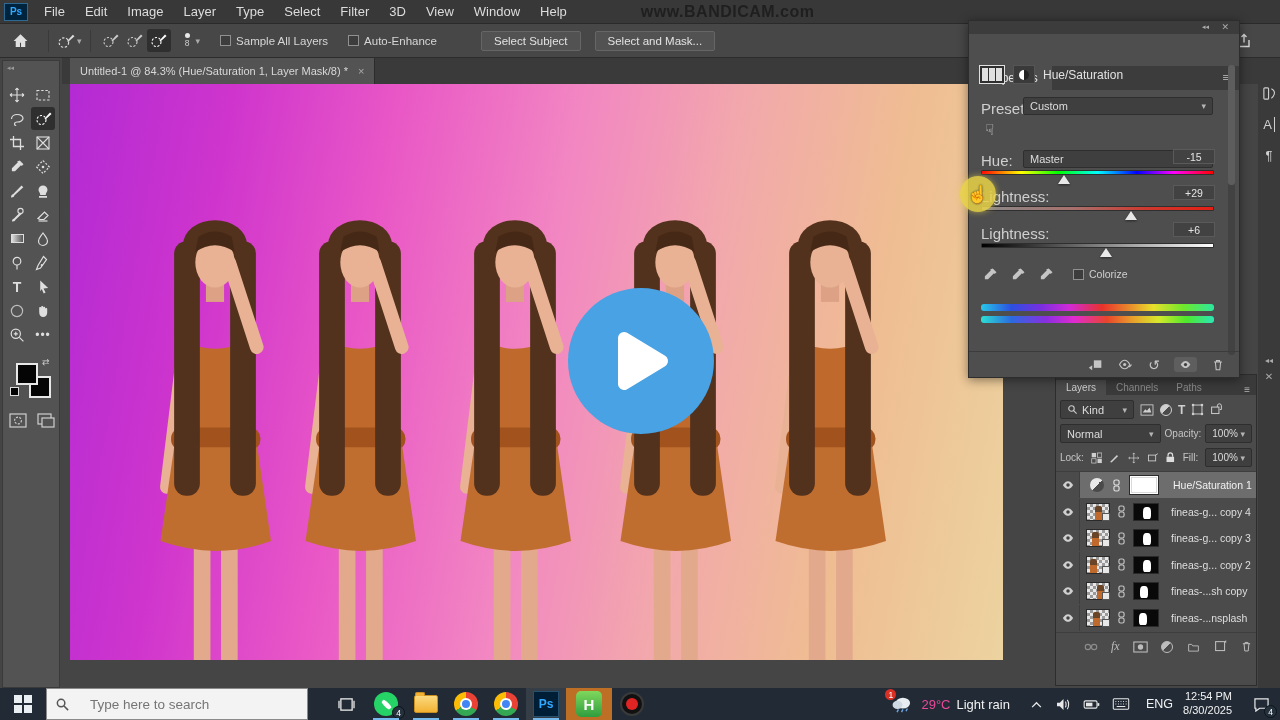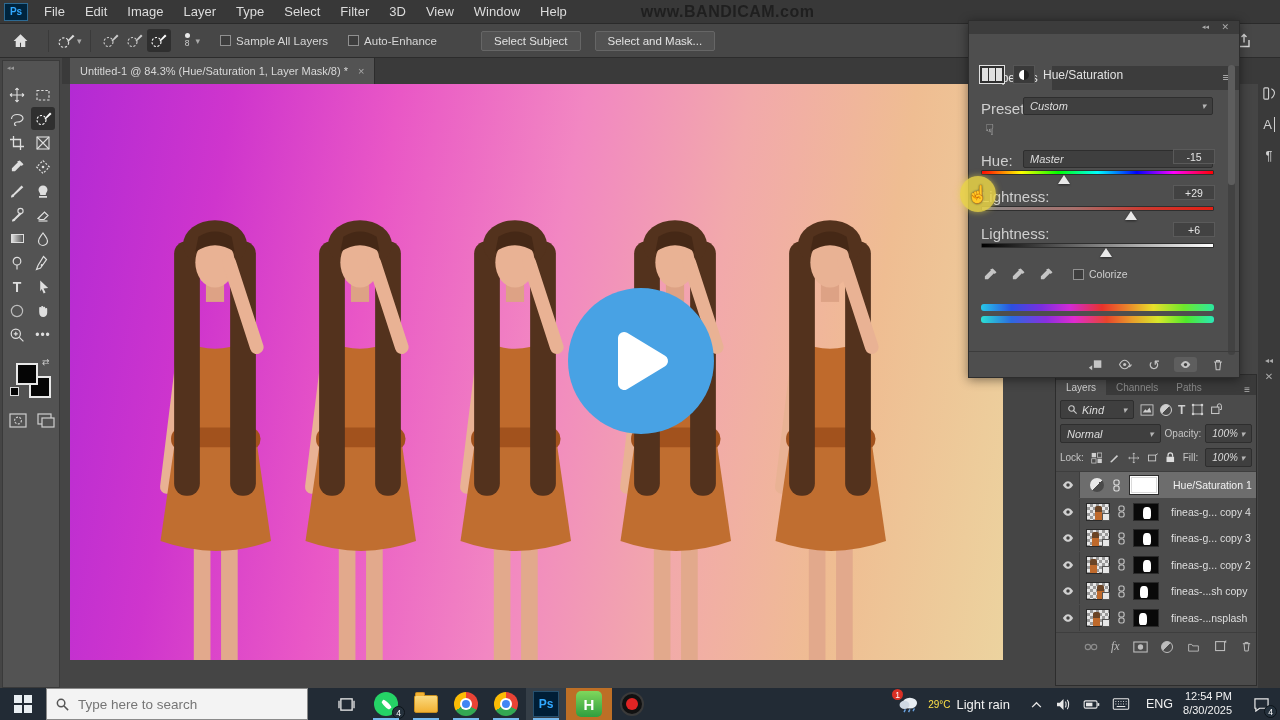--- a/index.html
+++ b/index.html
@@ -3,21 +3,21 @@
 <meta charset="utf-8">
 <style>
   * { margin:0; padding:0; box-sizing:border-box; }
   html,body { width:1280px; height:720px; overflow:hidden; background:#2b2b2b;
     font-family:"Liberation Sans", sans-serif; }
   #screen { position:relative; width:1280px; height:720px; background:#454545; overflow:hidden; }
   .abs { position:absolute; }
   .txt { color:#d6d6d6; font-size:12px; white-space:nowrap; }
   .dim { color:#9a9a9a; }
   .well { background:#3f3f3f; border:1px solid #2e2e2e; border-radius:2px; color:#dcdcdc;
-    font-size:11px; display:flex; align-items:center; padding:0 6px;font-style:italic; }
+    font-size:11px; display:flex; align-items:center; padding:0 6px; }
   .well .chev { margin-left:auto; color:#b5b5b5; font-size:9px; }
   .chk { width:11px; height:11px; border:1px solid #909090; background:#3d3d3d; display:inline-block; }
   svg.ic { display:block; }
   .tri-up { width:0; height:0; border-left:6px solid transparent; border-right:6px solid transparent;
     border-bottom:9px solid #e8e8e8; position:absolute; top:-2px; filter:drop-shadow(0 1px 1px rgba(0,0,0,.5)); }
   
   #menubar { left:0; top:0; width:1280px; height:24px; background:#383838; display:flex; align-items:center; gap:0; border-bottom:1px solid #2a2a2a; }
   #menubar .mi { padding:0 10px; font-size:13px; color:#dcdcdc; }
   
   #optbar { left:0; top:24px; width:1280px; height:34px; background:#474747; border-bottom:1px solid #2c2c2c; display:flex; align-items:center; }
@@ -59,21 +59,21 @@
   .maskth .blob { position:absolute; left:9px; top:3px; width:8px; height:12px; background:#fff; border-radius:40% 40% 30% 30%; }
   .lname { font-size:10.5px; color:#dedede; margin-left:7px; }
   .adjcirc { width:14px; height:14px; border-radius:50%; background:linear-gradient(135deg,#e8e8e8 50%,#4a4a4a 50%); flex:none; }
   
   #rightdock { left:1258px; top:58px; width:22px; height:630px; background:#3a3a3a; }
   
   #taskbar { left:0; top:688px; width:1280px; height:32px; background:#222b35; display:flex; align-items:center; z-index:50; }
   .tbicon { width:40px; height:32px; display:flex; align-items:center; justify-content:center; position:relative; flex:none; }
   .underline { position:absolute; bottom:0; left:7px; right:7px; height:2px; background:#76b9ed; }
   .badge { position:absolute; border-radius:50%; background:#25313c; color:#fff; font-size:8.5px; display:flex; align-items:center; justify-content:center; width:13px; height:13px; border:1px solid #0d141a; }
-  #searchbox { width:262px; height:32px; background:#f3f3f3; border:1px solid #8a8a8a; display:flex; align-items:center; padding:0 8px; gap:8px; flex:none; }
+  #searchbox { width:262px; height:32px; background:#f3f3f3; border:1px solid #8a8a8a; display:flex; align-items:center; padding:0 8px; gap:20px; flex:none; }
   #searchbox input { border:none; outline:none; background:transparent; font-size:13.5px; color:#444; width:200px; font-family:"Liberation Sans",sans-serif; }
   .cursor-hl { left:960px; top:176px; width:36px; height:36px; border-radius:50%;
     background:rgba(233,212,70,.85); box-shadow:0 0 6px rgba(233,212,70,.6); z-index:40;
     display:flex; align-items:center; justify-content:center; color:#fff; font-size:17px;
     text-shadow:0 0 2px #333; }
 </style>
 </head>
 <body>
 
 <svg width="0" height="0" style="position:absolute">
@@ -761,21 +761,21 @@
 
     <div style="margin-left:auto;display:flex;align-items:center;gap:0;">
       <div class="tbicon" style="width:34px;">
         <svg width="22" height="18" viewBox="0 0 24 20">
             <ellipse cx="13" cy="9" rx="8" ry="6" fill="#e8edf2"></ellipse>
             <ellipse cx="7" cy="11" rx="5.5" ry="4.5" fill="#cfd9e4"></ellipse>
             <path d="M8 16l-1.5 3M13 16l-1.5 3M18 15l-1.5 3" stroke="#6aa3e0" stroke-width="1.6"></path>
           </svg>
         <span class="badge" style="left:0;top:1px;background:#d93025;border:none;width:11px;height:11px;">1</span>
       </div>
-      <span style="color:#fde047;font-size:10px;margin:0 6px 0 2px;">29°C</span>
+      <span style="color:#ec4899;font-size:13px;margin:0 6px 0 2px;">29°C</span>
       <span style="color:#f2f2f2;font-size:13px;margin-right:14px;">Light rain</span>
       <div class="tbicon" style="width:26px;">
           <svg width="11" height="7" viewBox="0 0 12 8">
             <path d="M1 7l5-5 5 5" fill="none" stroke="#e8e8e8" stroke-width="1.5"></path>
           </svg>
         </div>
       <div class="tbicon" style="width:28px;">
         <svg width="15" height="13" viewBox="0 0 16 14">
             <path d="M1 5h3l4-4v12L4 9H1z" fill="#e8e8e8"></path>
             <path d="M10 4c1 1 1 5 0 6M12 2c2 2 2 8 0 10" stroke="#e8e8e8" fill="none" stroke-width="1.2"></path>

